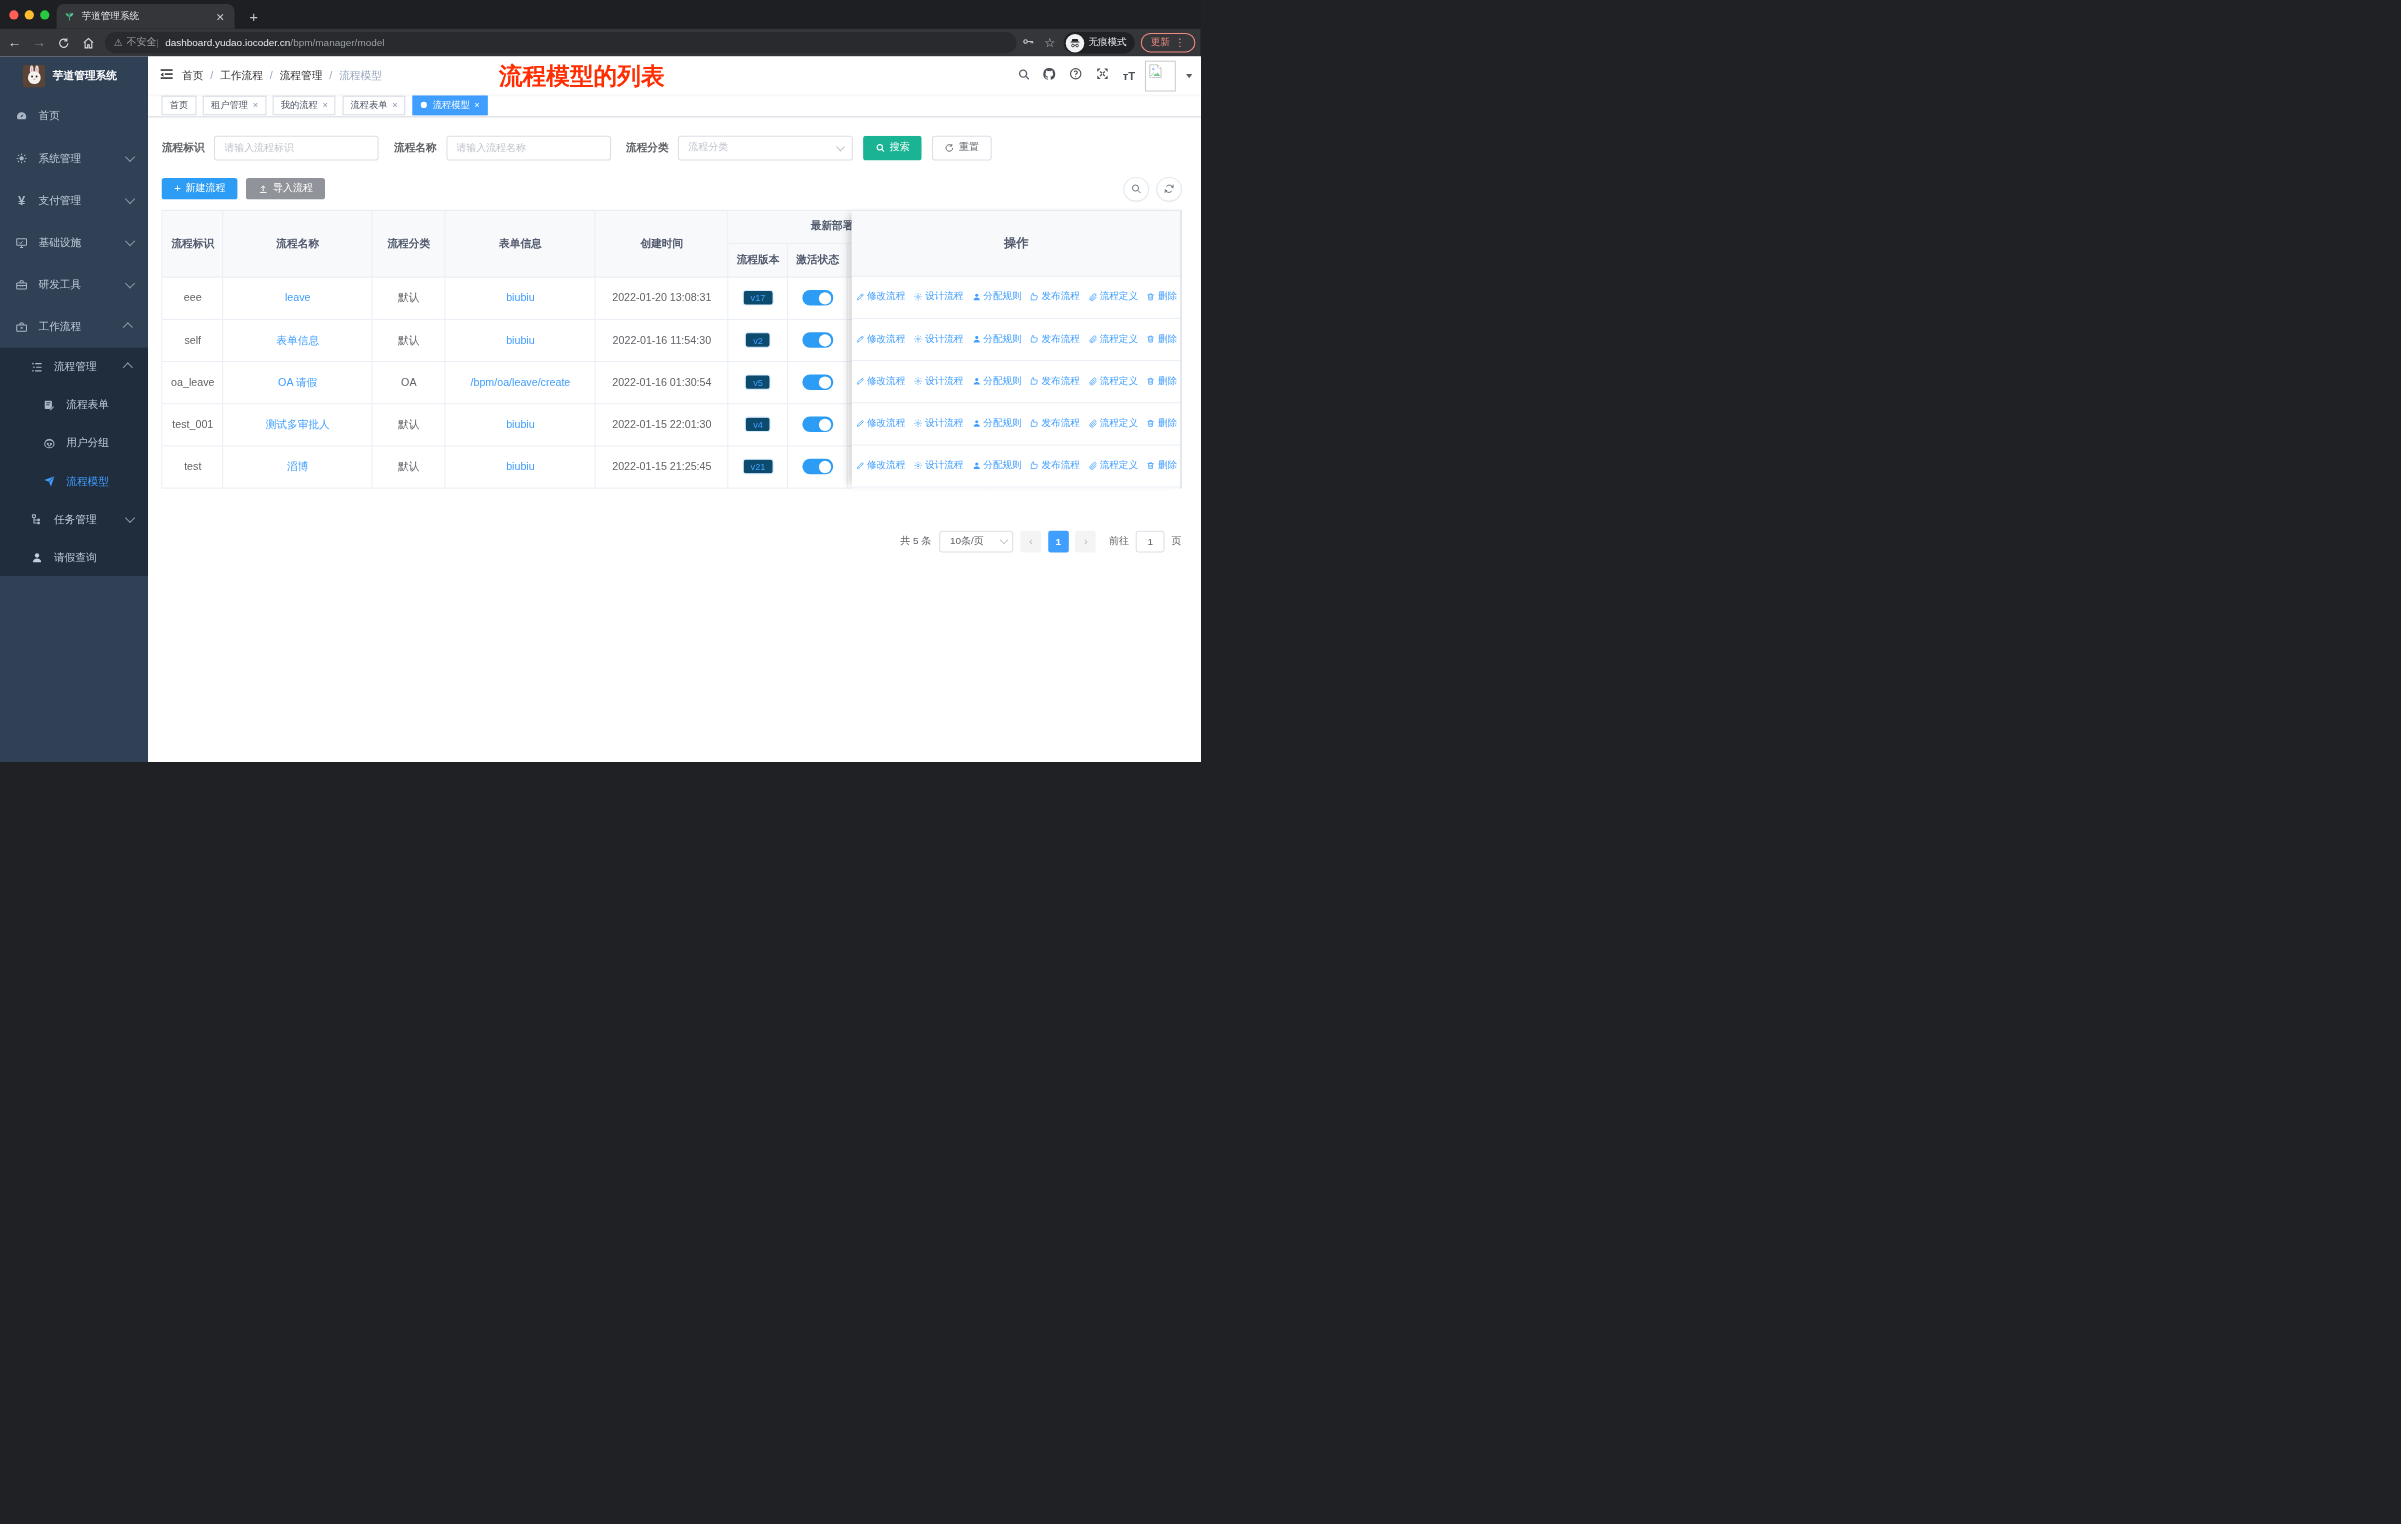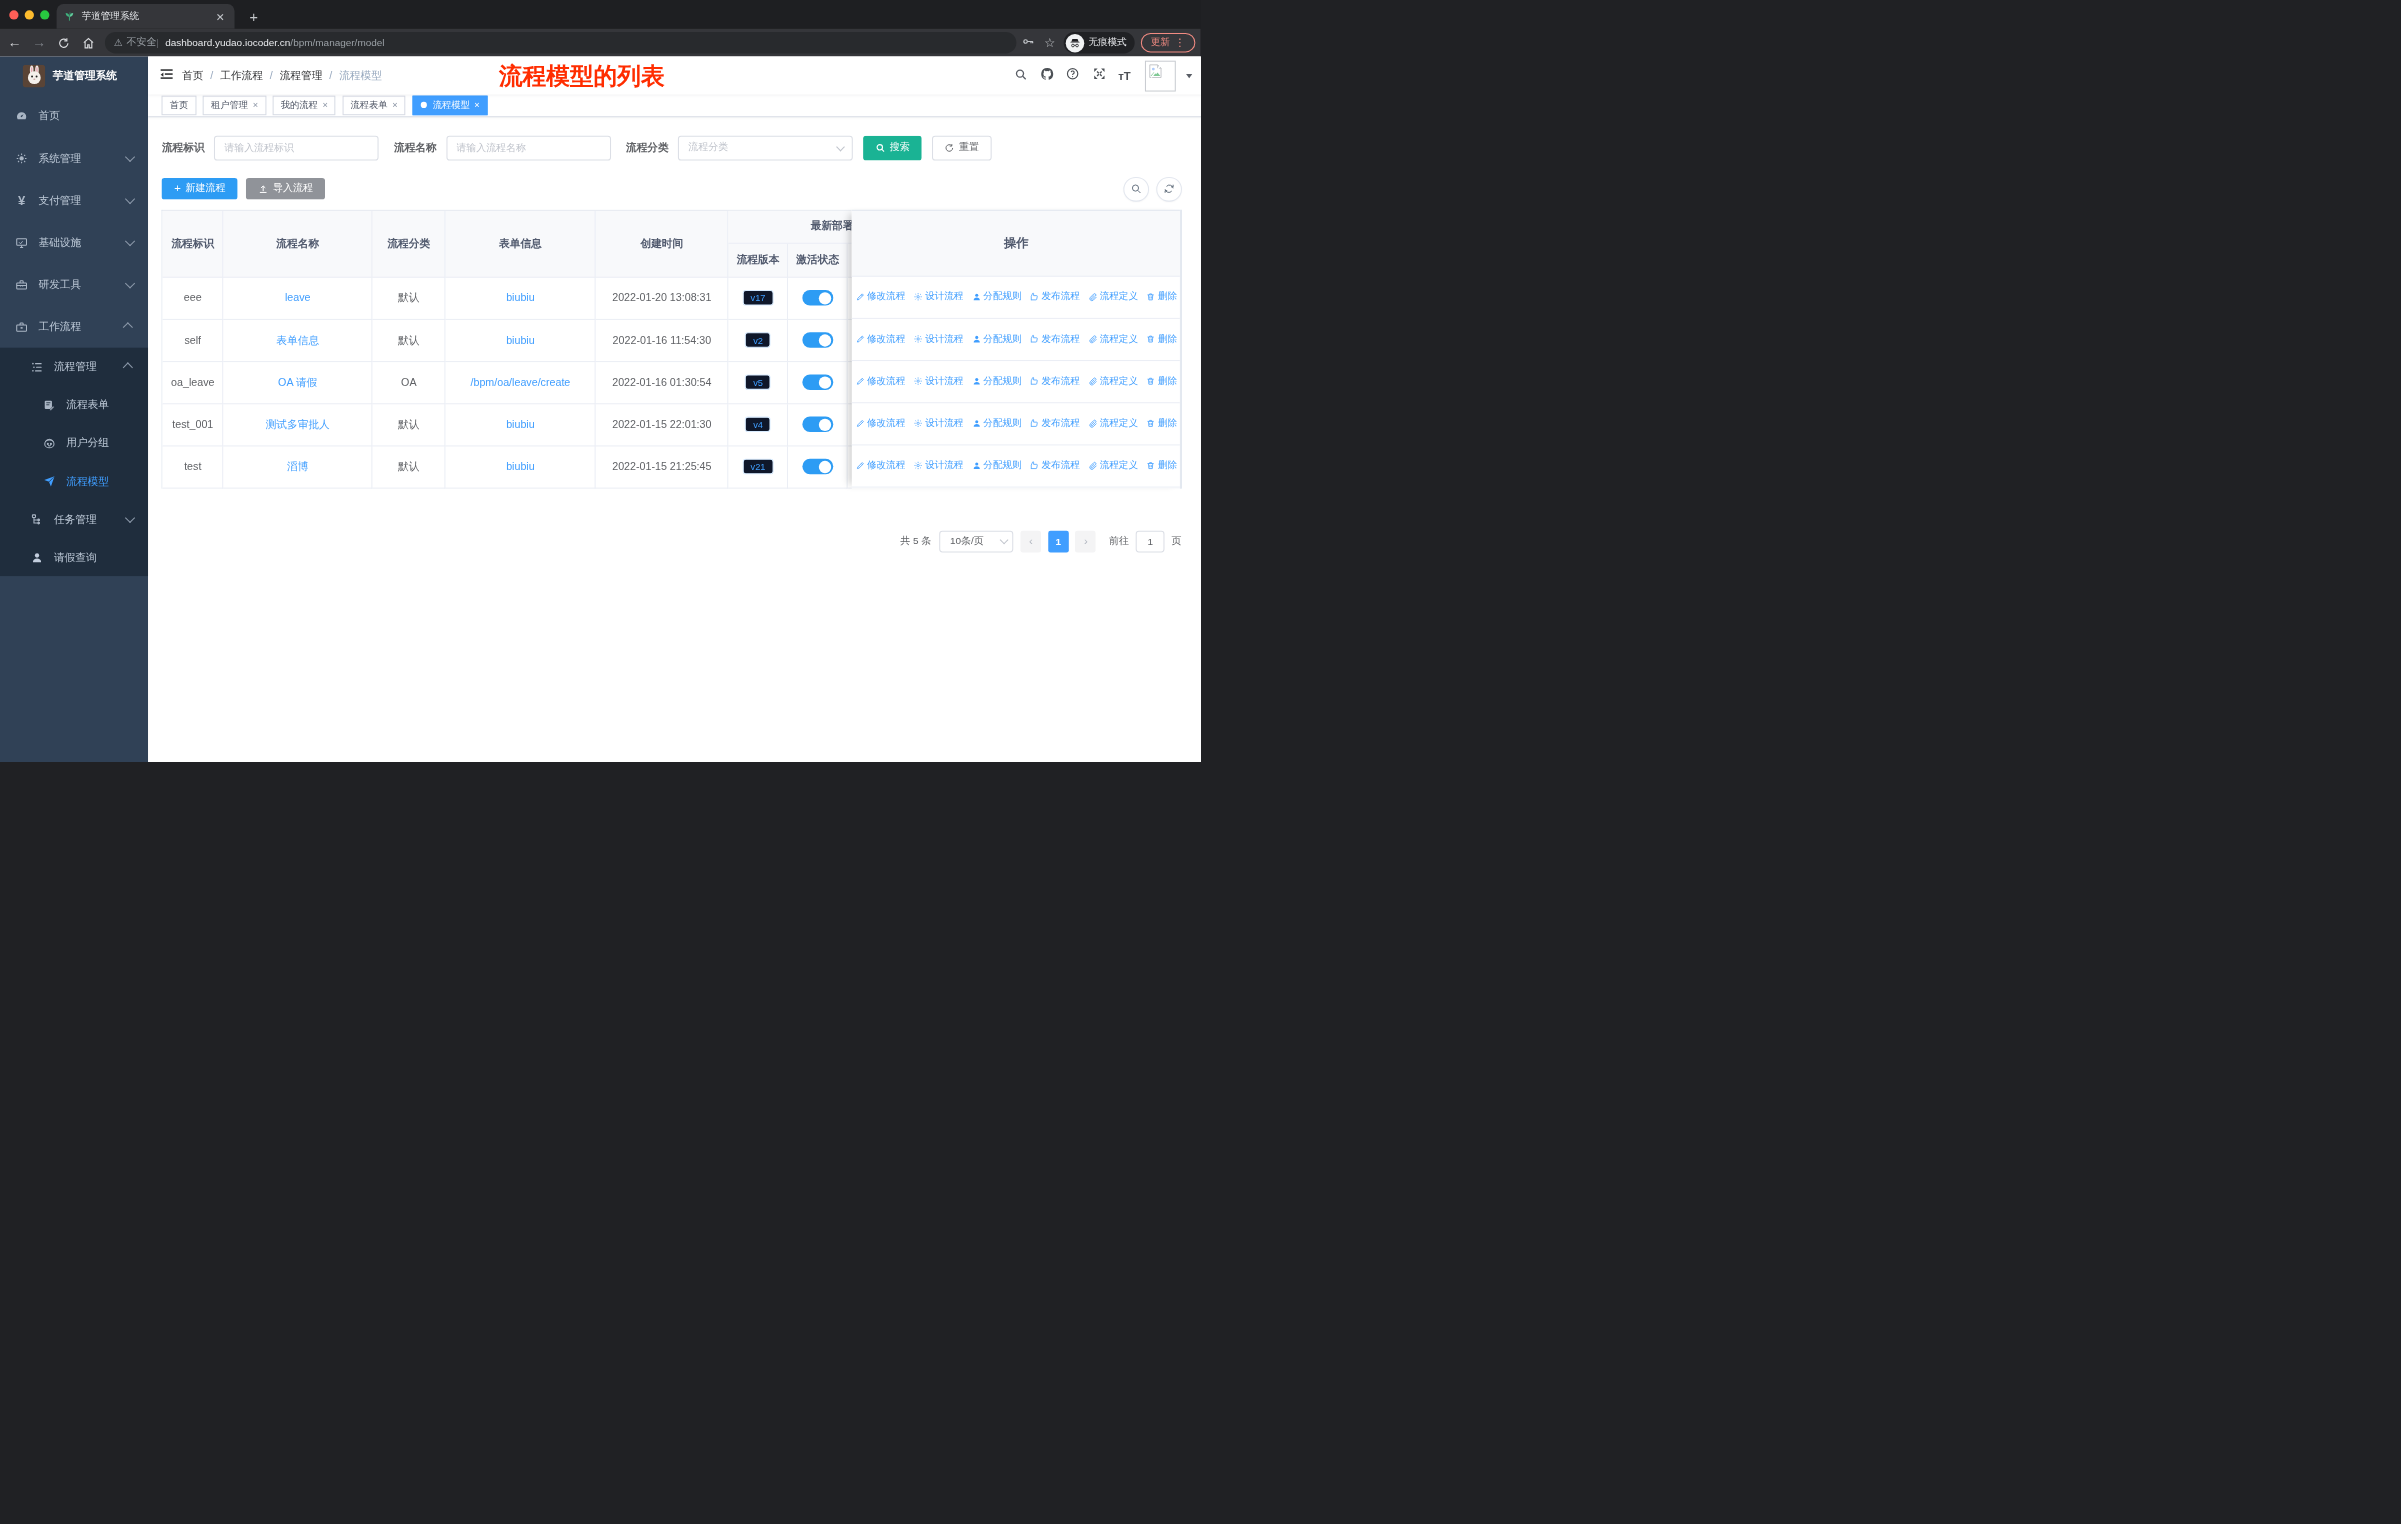--- a/index.html
+++ b/index.html
@@ -60,21 +60,21 @@
 
   
   .main { position:absolute; left:144px; top:0; width:1024px; height:100%; background:#fff; }
   .navbar { position:relative; height:37px; background:#fff; box-shadow:0 0.7px 3px rgba(0,21,41,.08); display:flex; align-items:center; }
   .hamburger { width:27px; padding-left:11px; color:#303133; }
   .crumbs { display:flex; align-items:center; font-size:10.4px; margin-left:6px; gap:6.7px; color:#303133; }
   .crumb-sep { color:#97a8be; }
   .crumb-last { color:#97a8be; }
   .annotation { position:absolute; left:341px; top:3.7px; font-size:23px; font-weight:700; color:#ff2d00; white-space:nowrap; }
   .nav-right { position:absolute; right:9px; top:0; height:37px; display:flex; align-items:center; gap:9px; color:#5a5e66; }
-  .nav-right .hic { width:16.4px; text-align:left; }
+  .nav-right .hic { width:16.4px; text-align:right; }
   .font-ic { font-weight:700; font-size:11px; color:#4d5156; }
   .avatar-box { width:30px; height:30px; border:0.7px solid #c9ccd1; background:#fff; display:flex; align-items:flex-start; justify-content:flex-start; padding:1.5px; }
   .caret-down { width:0; height:0; border-left:3.7px solid transparent; border-right:3.7px solid transparent; border-top:4.5px solid #5a5e66; margin-left:1.5px; }
 
   
   .tagsbar { height:21.6px; border-bottom:0.7px solid #d8dce5; box-shadow:0 0.7px 2.2px rgba(0,0,0,.04); display:flex; align-items:center; padding-left:13.4px; gap:6.7px; background:#fff; }
   .tag { height:19.4px; border:0.7px solid #d8dce5; background:#fff; color:#495060; font-size:9px; display:flex; align-items:center; padding:0 6.7px; gap:4.5px; cursor:pointer; }
   .tag .tag-close { font-size:9px; color:#8b95a5; }
   .tag.active { background:#409eff; border-color:#409eff; color:#fff; }
   .tag.active .tag-close { color:#fff; }
@@ -107,21 +107,21 @@
   .th { border-right:0.7px solid #ebeef5; border-bottom:0.7px solid #ebeef5; display:flex; align-items:center; justify-content:center; font-weight:700; color:#515a6e; }
   .th-group-wrap { display:flex; flex-direction:column; width:253px; }
   .th-group-title { height:32px; border-bottom:0.7px solid #ebeef5; display:flex; align-items:center; justify-content:center; font-weight:700; color:#515a6e; background:#f8f9fb; }
   .th-sub-row { display:flex; height:33px; }
   .th-sub { border-right:0.7px solid #ebeef5; border-bottom:0.7px solid #ebeef5; display:flex; align-items:center; justify-content:center; font-weight:700; color:#515a6e; }
   .trow { display:flex; height:41px; background:#fff; }
   .td { border-right:0.7px solid #ebeef5; border-bottom:0.7px solid #ebeef5; display:flex; align-items:center; justify-content:center; text-align:center; overflow:hidden; }
   .c1{width:59px;} .c2{width:145px;} .c3{width:71px;} .c4{width:146px;} .c5{width:129px;}
   .c6{width:58px;} .c7{width:58px;} .c8{width:137px;} .c9{flex:1; border-right:none;}
   .link { color:#409eff; cursor:pointer; }
-  .ver-tag { background:#0f172a; border:0.7px solid #d9ecff; color:#409eff; font-size:9px; padding:1.5px 6.7px; border-radius:3px; }
+  .ver-tag { background:#0c4a6e; border:0.7px solid #d9ecff; color:#409eff; font-size:9px; padding:1.5px 6.7px; border-radius:3px; }
   .switch { width:30px; height:15px; border-radius:7.4px; background:#2d9cf4; position:relative; cursor:pointer; }
   .switch::after { content:""; position:absolute; right:1.5px; top:1.5px; width:12px; height:12px; border-radius:50%; background:#fff; }
 
   .op-col { position:absolute; left:671px; top:0; width:320px; height:271px; background:#fff;
             box-shadow:-6px 0 7.4px -3.7px rgba(0,0,0,.2); border-right:0.7px solid #e3e8f0; }
   .op-head { height:65px; background:#f8f9fb; border-bottom:0.7px solid #ebeef5; border-top:0.7px solid #e3e8f0; display:flex; align-items:center; justify-content:center; font-weight:700; color:#515a6e; }
   .op-row { height:41px; border-bottom:0.7px solid #ebeef5; display:flex; align-items:center; justify-content:center; gap:8.2px; white-space:nowrap; }
   .op-link { color:#409eff; font-size:9.3px; display:inline-flex; align-items:center; gap:2.2px; cursor:pointer; }
   .op-link svg { flex:0 0 auto; }
 

